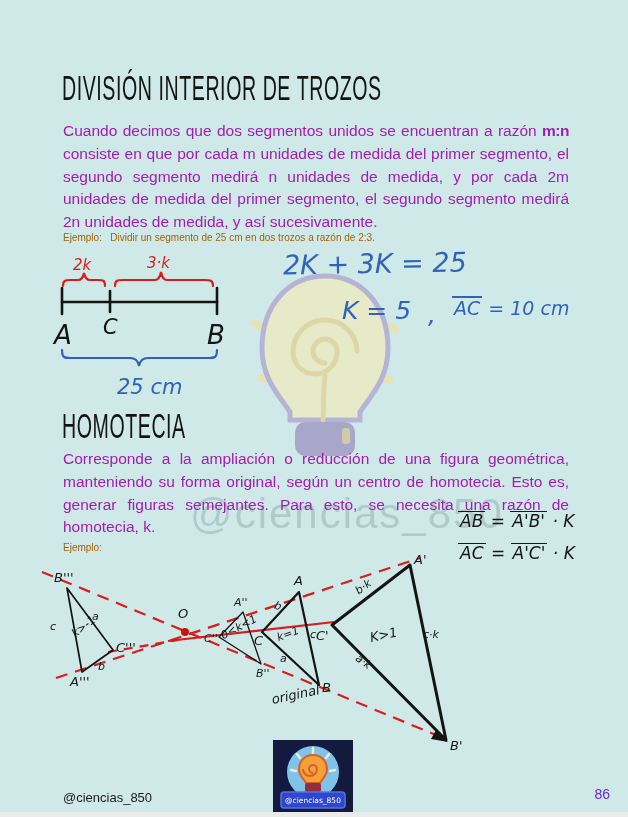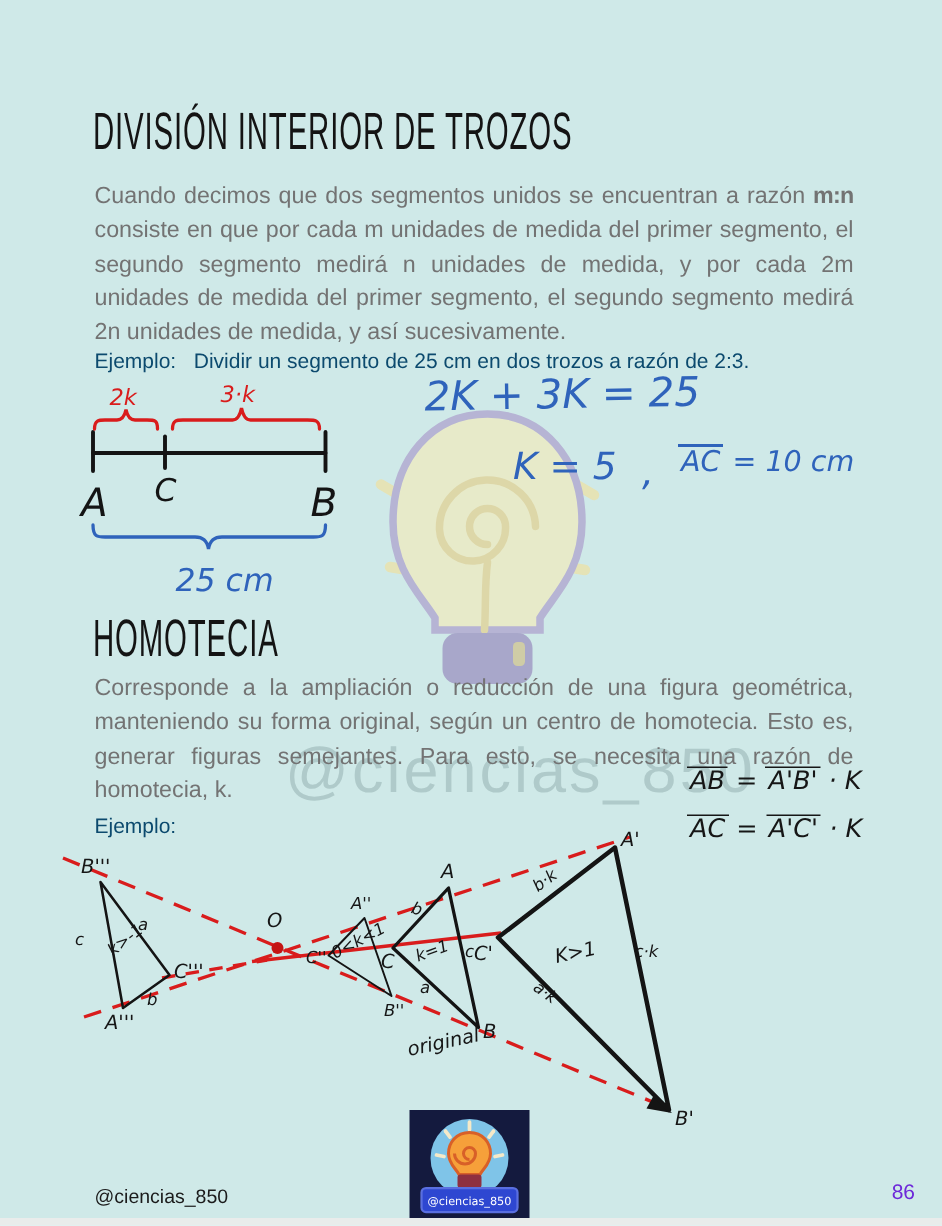--- a/index.html
+++ b/index.html
@@ -9,24 +9,24 @@
     font-family:"Liberation Sans",sans-serif; color:#161616;
   }
   .abs{position:absolute;}
   
   .hand-title{
     font-family:"Liberation Sans",sans-serif; font-size:35px; font-weight:400;
     color:#141414; white-space:nowrap; letter-spacing:1px;
     transform:scaleX(0.56); transform-origin:left top; line-height:1;
   }
   .body-text{
-    font-size:15.5px; line-height:1.47; text-align:justify; color:#737373;
+    font-size:15.5px; line-height:1.47; text-align:justify; color:#a21caf;
   }
   .ratio-bold{font-weight:bold; letter-spacing:-0.5px;}
-  .example-line{font-size:14px; color:#0c4a6e;}
+  .example-line{font-size:10px; color:#a16207;}
   .hw-blue{font-family:"DejaVu Sans",sans-serif; font-style:italic; color:#2f63bb;}
   .hw-black{font-family:"DejaVu Sans",sans-serif; font-style:italic; color:#161616;}
   .ov{display:inline-block; border-top:1.8px solid #161616; padding:0 2px; line-height:1.15;}
   .ov-blue{display:inline-block; border-top:2px solid #2f63bb; padding:0 2px; line-height:1.15;}
   .formula-row{margin-bottom:11px; font-size:17px; white-space:nowrap;}
   .watermark-text{
     font-size:42px; color:#96b2b2; opacity:0.55; letter-spacing:2px;
     font-family:"Liberation Sans",sans-serif; white-space:nowrap;
   }
   .footer-handle{font-size:13px; color:#1b1b1b;}

